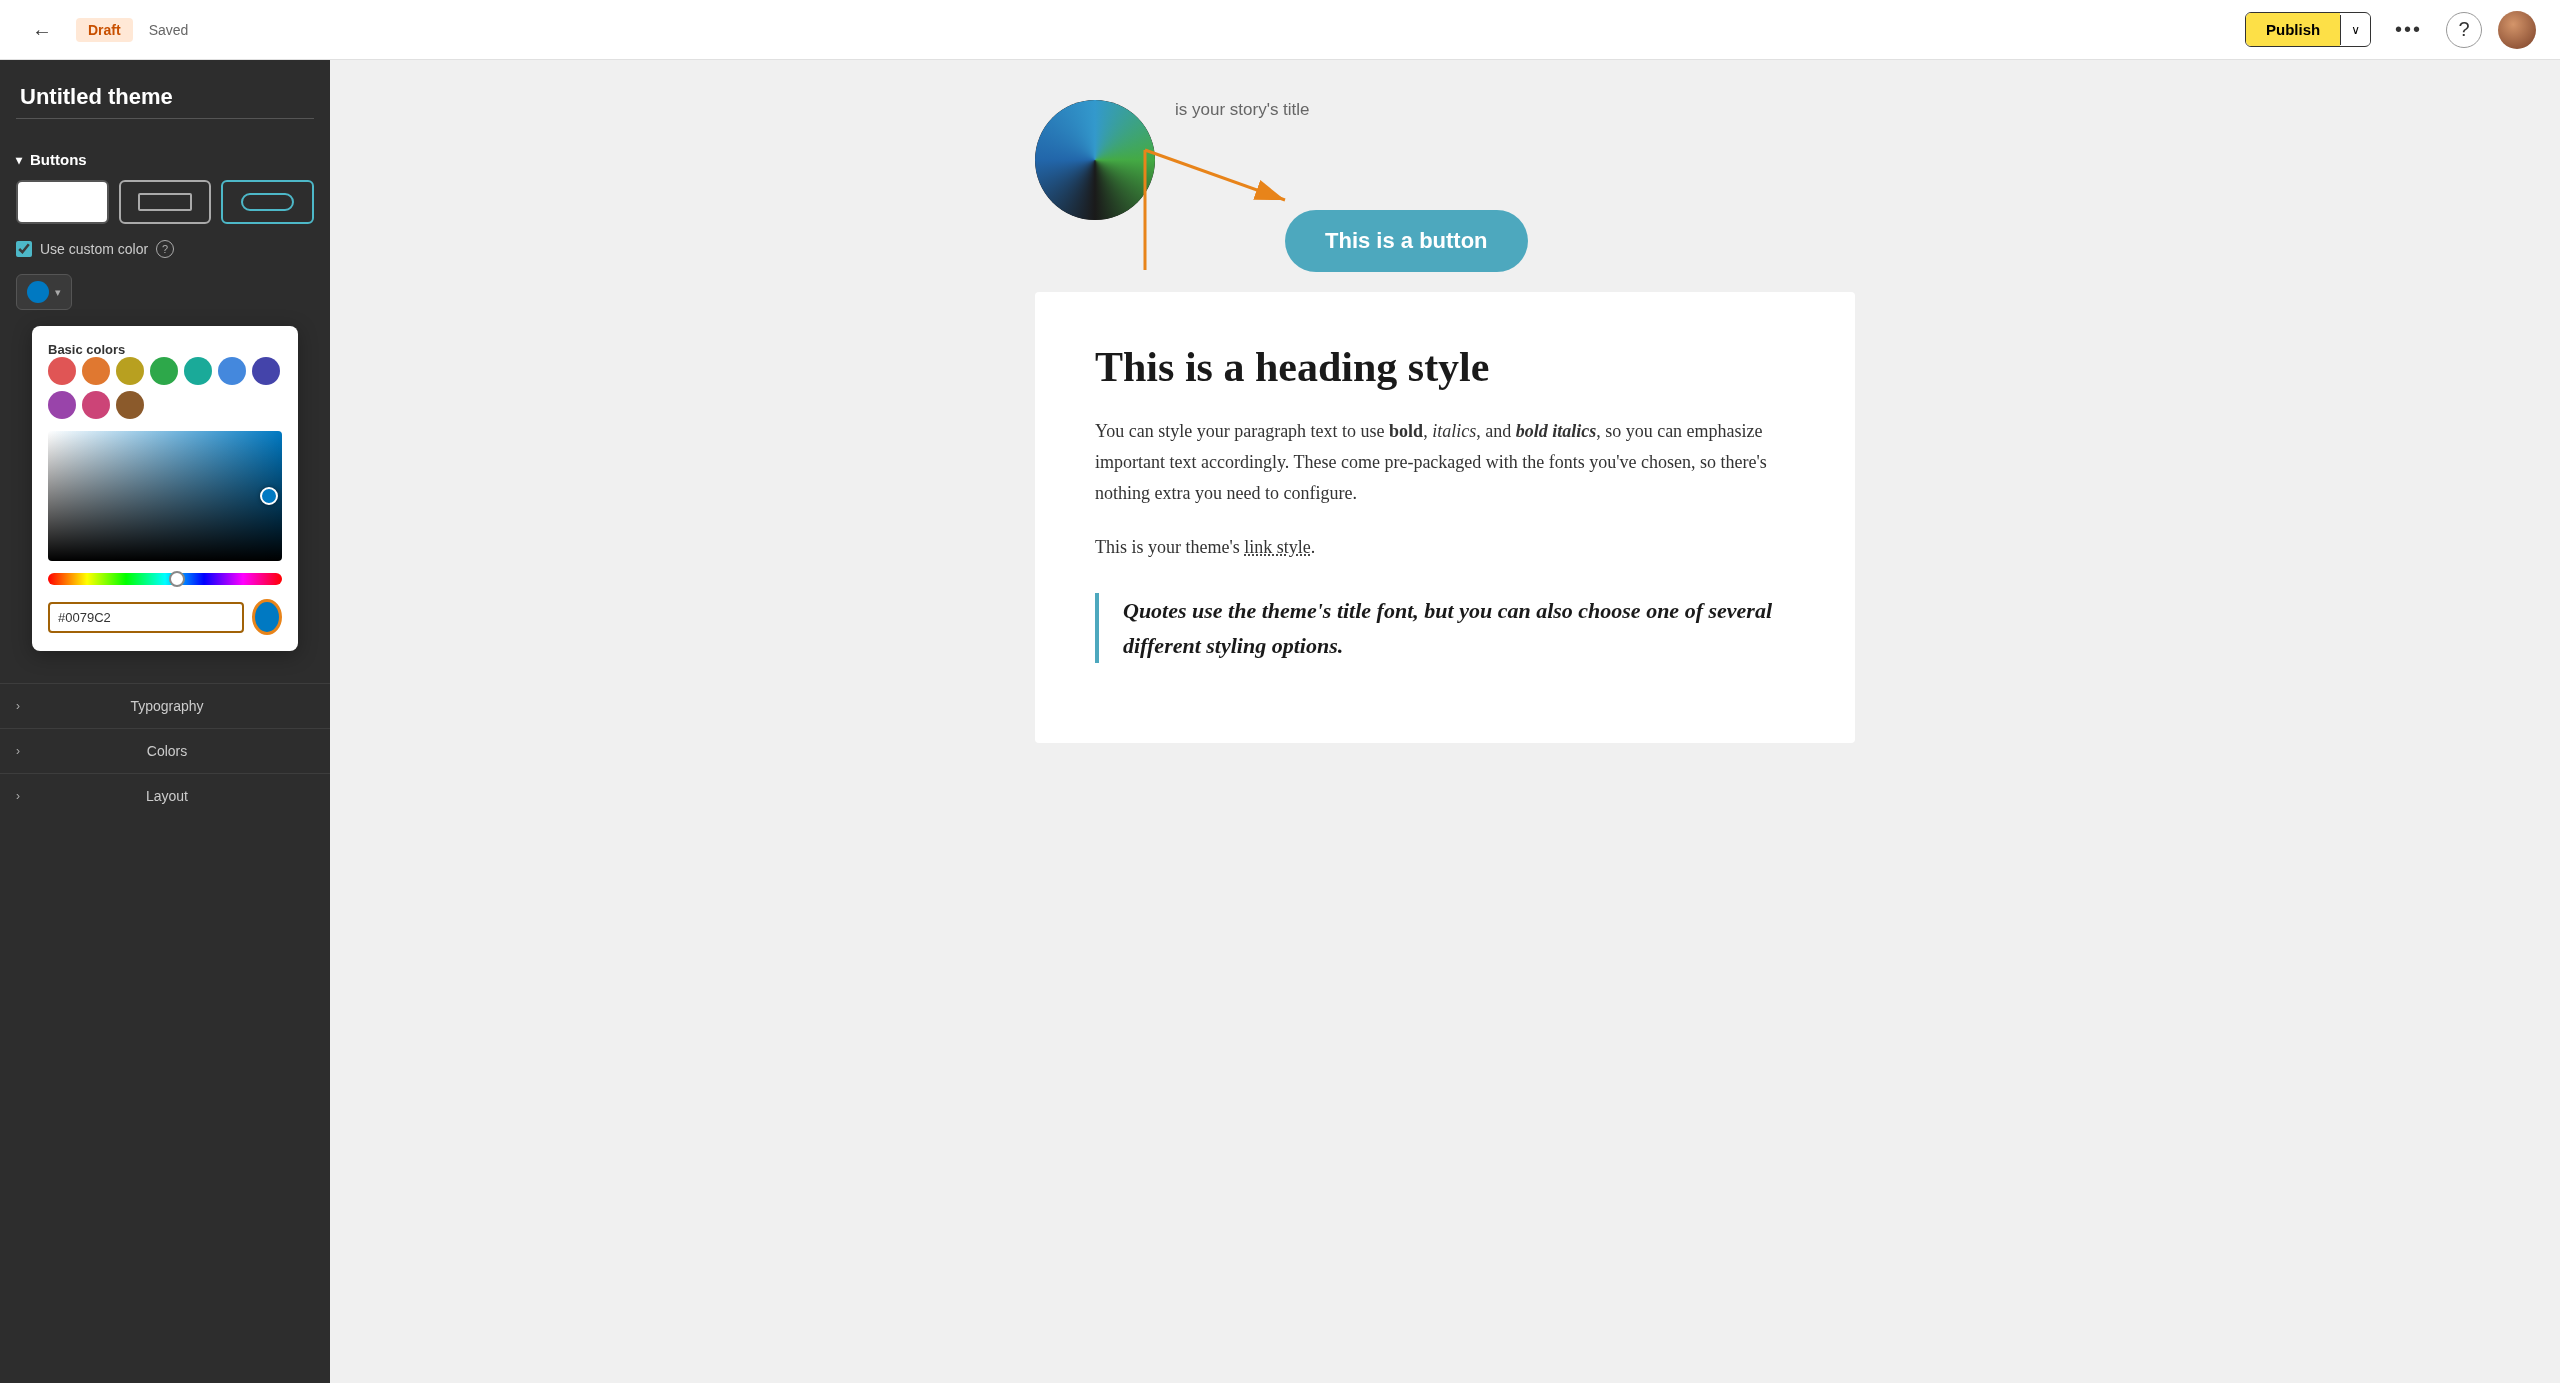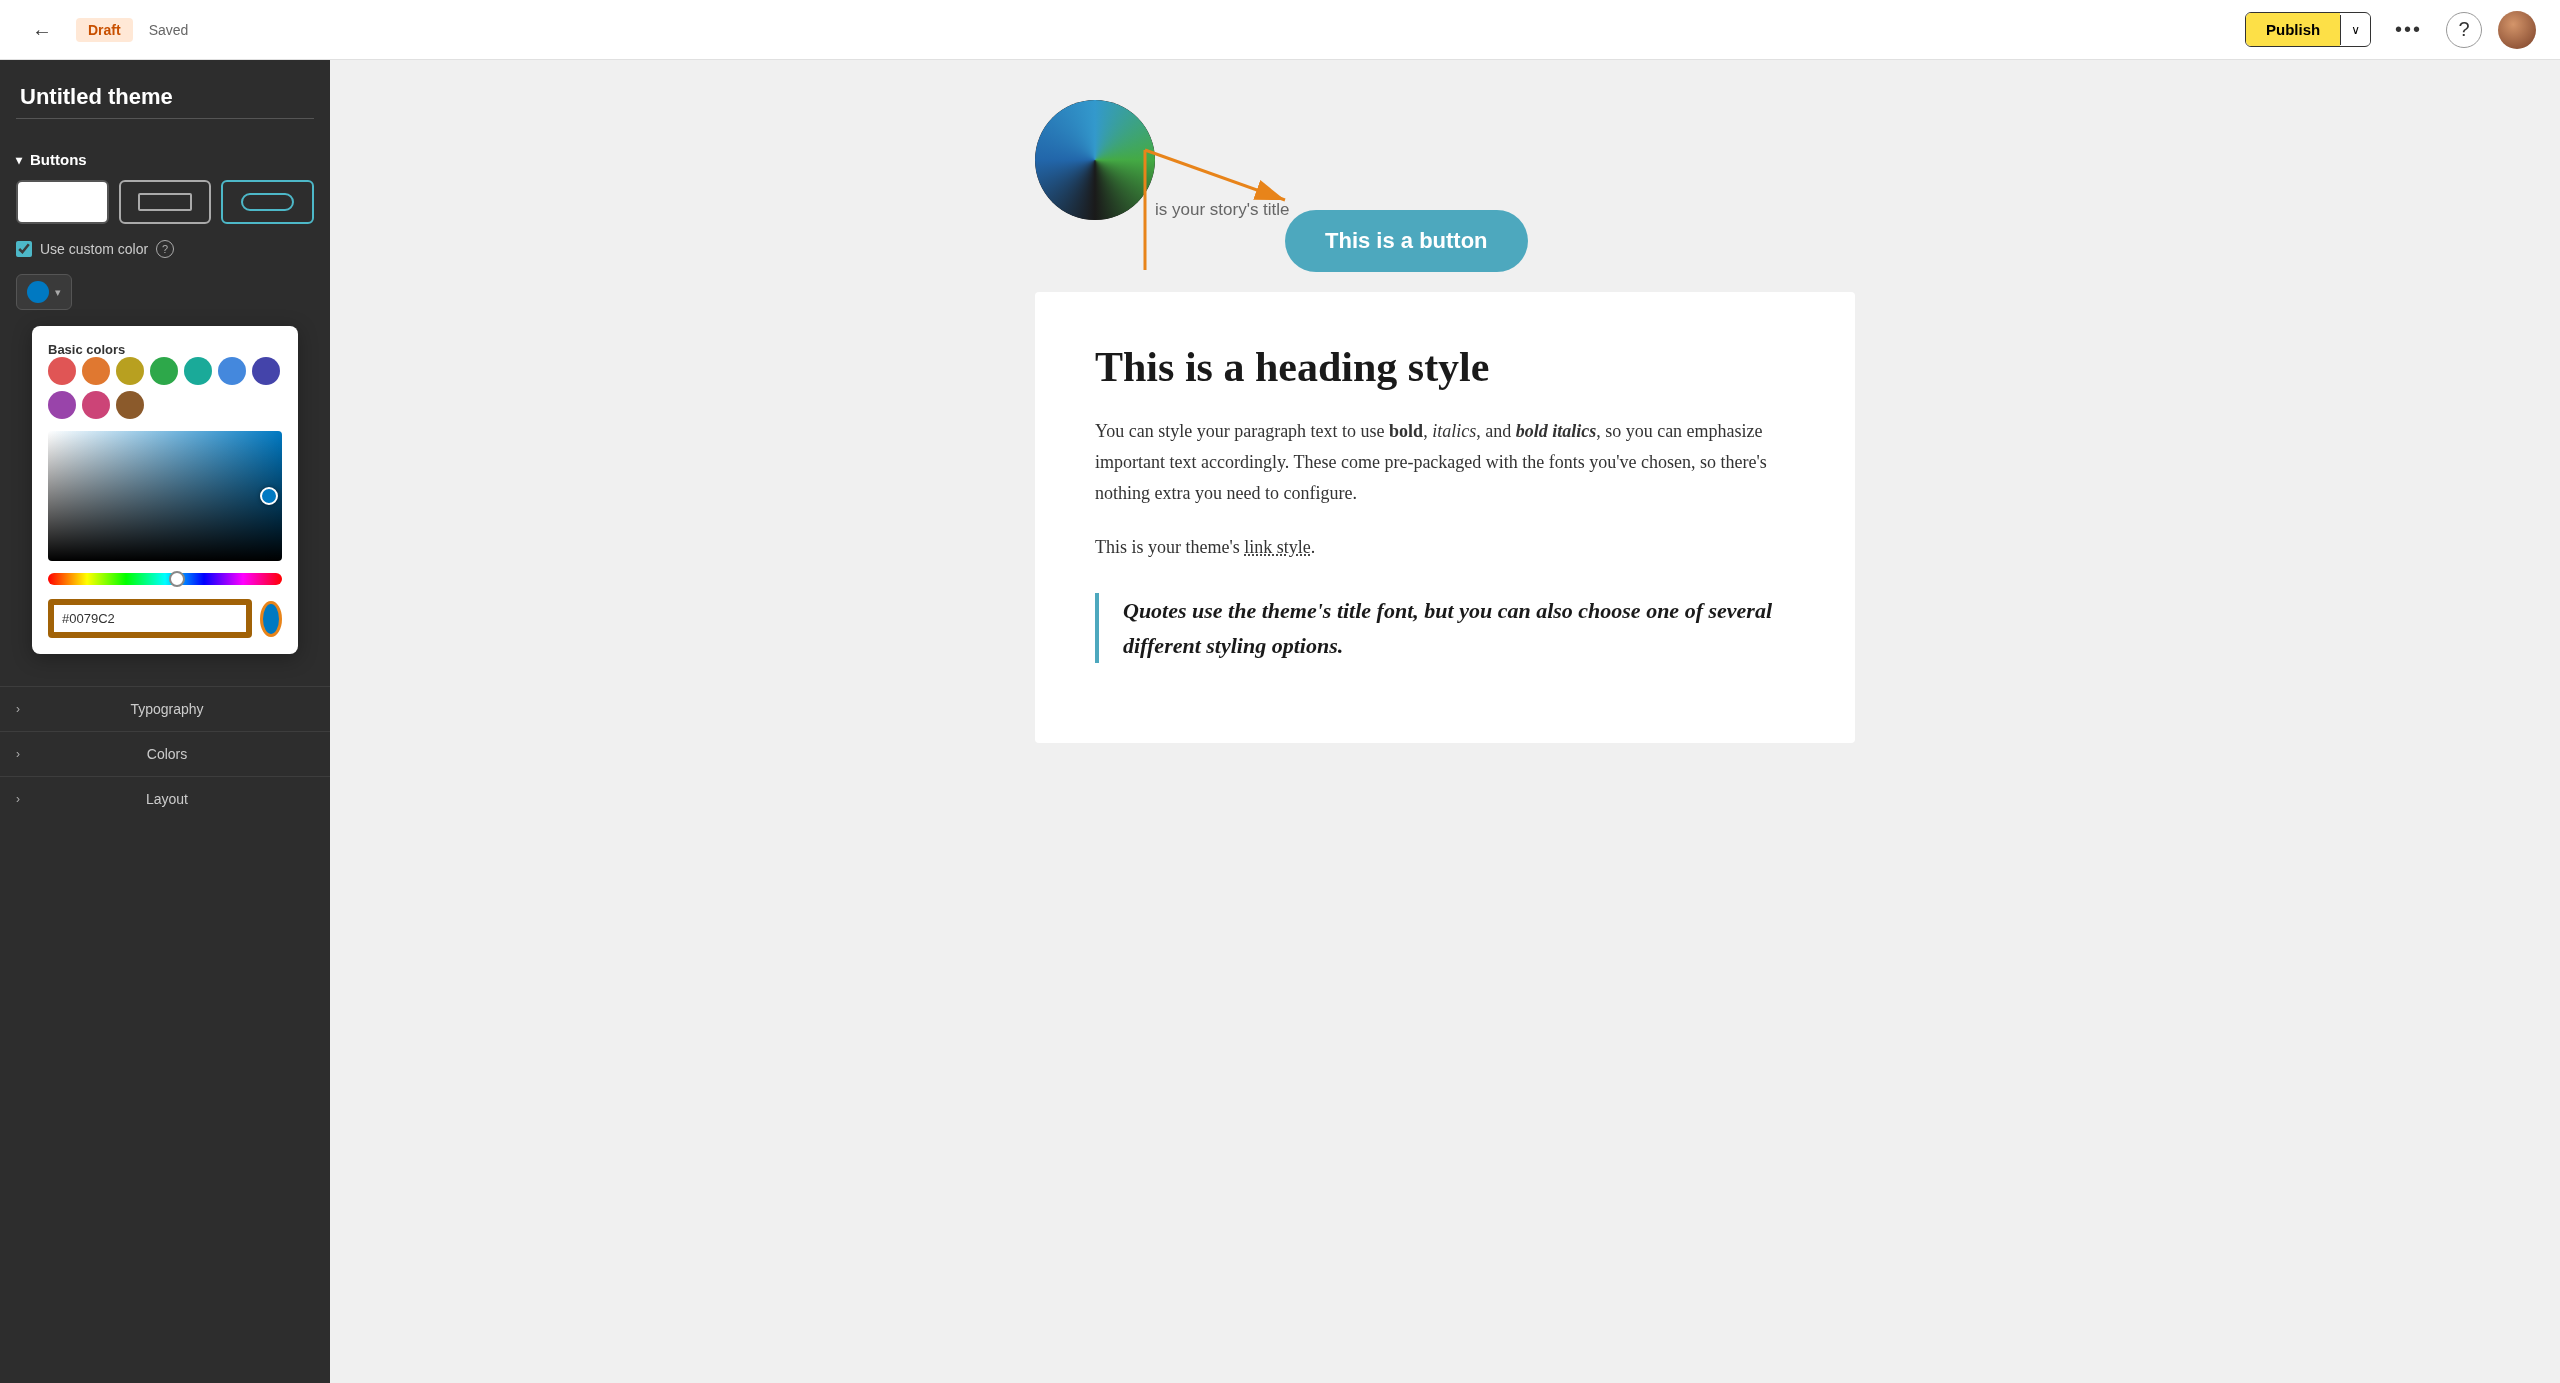--- a/index.html
+++ b/index.html
@@ -90,21 +90,21 @@
     .hue-slider {
       width: 100%; height: 12px; border-radius: 6px; appearance: none; outline: none; cursor: pointer;
       background: linear-gradient(to right, #ff0000, #ffff00, #00ff00, #00ffff, #0000ff, #ff00ff, #ff0000);
     }
     .hue-slider::-webkit-slider-thumb {
       appearance: none; width: 16px; height: 16px; border-radius: 50%;
       background: #fff; border: 2px solid #888; cursor: pointer;
     }
     .hex-row { display: flex; align-items: center; gap: 8px; }
     .hex-input {
-      flex: 1; border: 6px solid #a16207; border-radius: 4px; padding: 6px 8px;
+      flex: 1; border: 2px solid #a16207; border-radius: 4px; padding: 6px 8px;
       font-size: 13px; color: #333; outline: none;
     }
     .color-preview-circle {
       width: 36px; height: 36px; border-radius: 50%;
       background: #0079C2; border: 3px solid #E8841A; cursor: pointer;
     }
 
     
     .collapsed-section {
       border-top: 1px solid #3d3d3d; cursor: pointer;
@@ -248,21 +248,21 @@
         <span></span>
       </div>
     </div>
   </div>
 
   <div class="content-area">
     <div class="content-inner">
 
       <div style="position:relative; margin-bottom: 20px;">
 
-        <div style="display:flex; align-items:flex-end; margin-bottom: 10px;">
+        <div style="display:flex; align-items:flex-start; gap:20px; margin-bottom: 10px;">
           <div class="story-avatar">
             <div style="width:100%;height:100%;background:conic-gradient(#3399cc 0deg,#44aa44 90deg,#1a1a1a 180deg,#2266aa 270deg,#3399cc 360deg); border-radius:50%;"></div>
           </div>
           <div style="font-size:17px;color:#666;">is your story's title</div>
         </div>
 
         <svg class="annotation-arrow" style="position:absolute;left:50px;top:-10px;width:320px;height:200px;pointer-events:none;" viewBox="0 0 320 200" xmlns="http://www.w3.org/2000/svg">
 
           <defs>
             <marker id="arrowhead" markerWidth="10" markerHeight="7" refX="10" refY="3.5" orient="auto">

